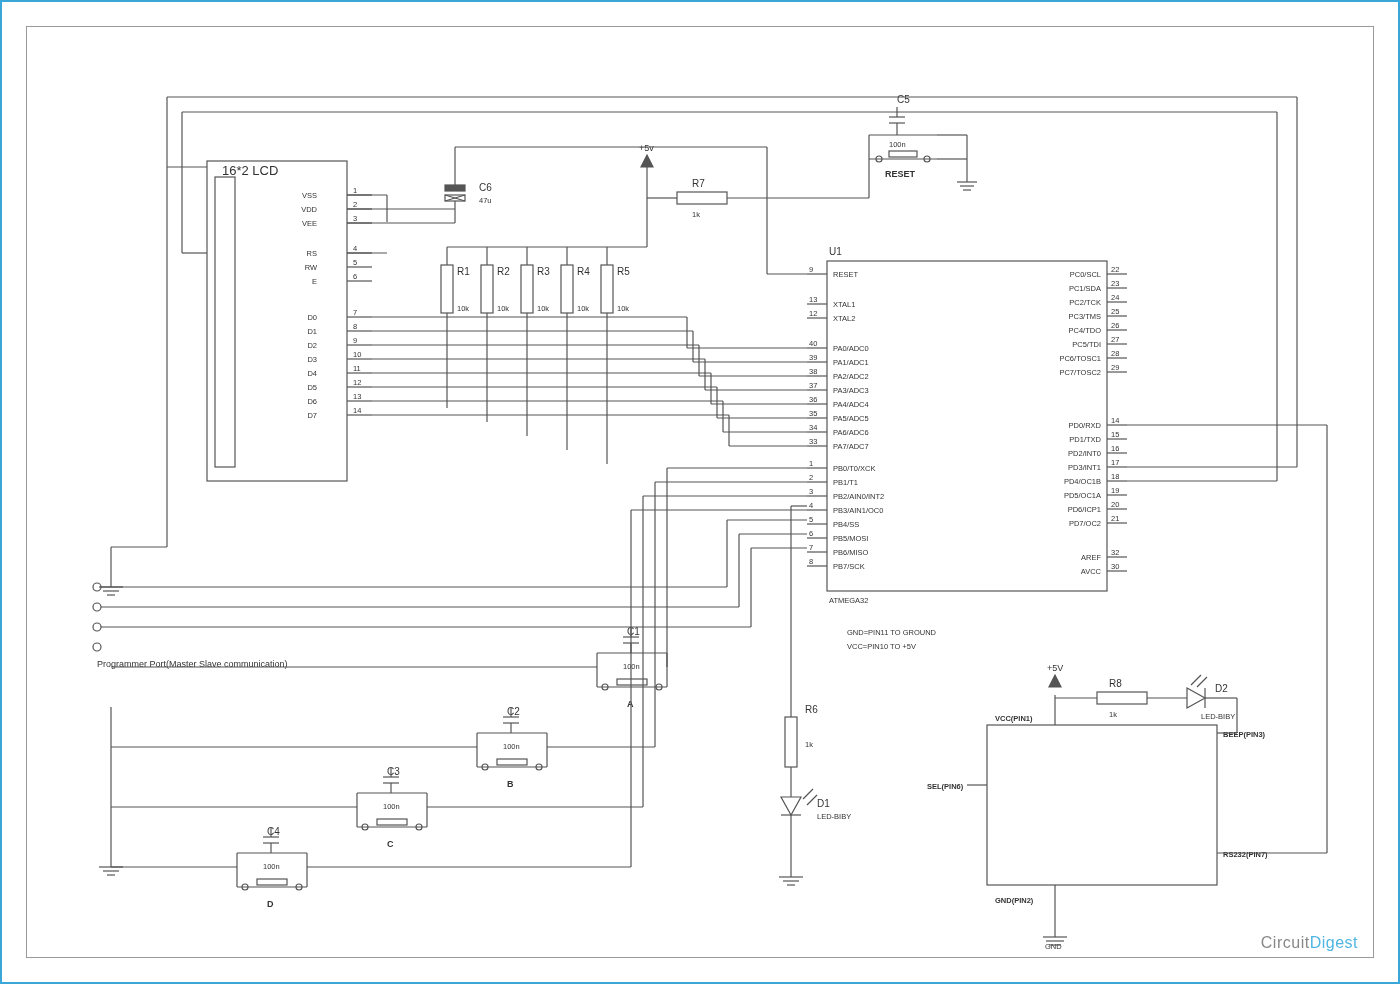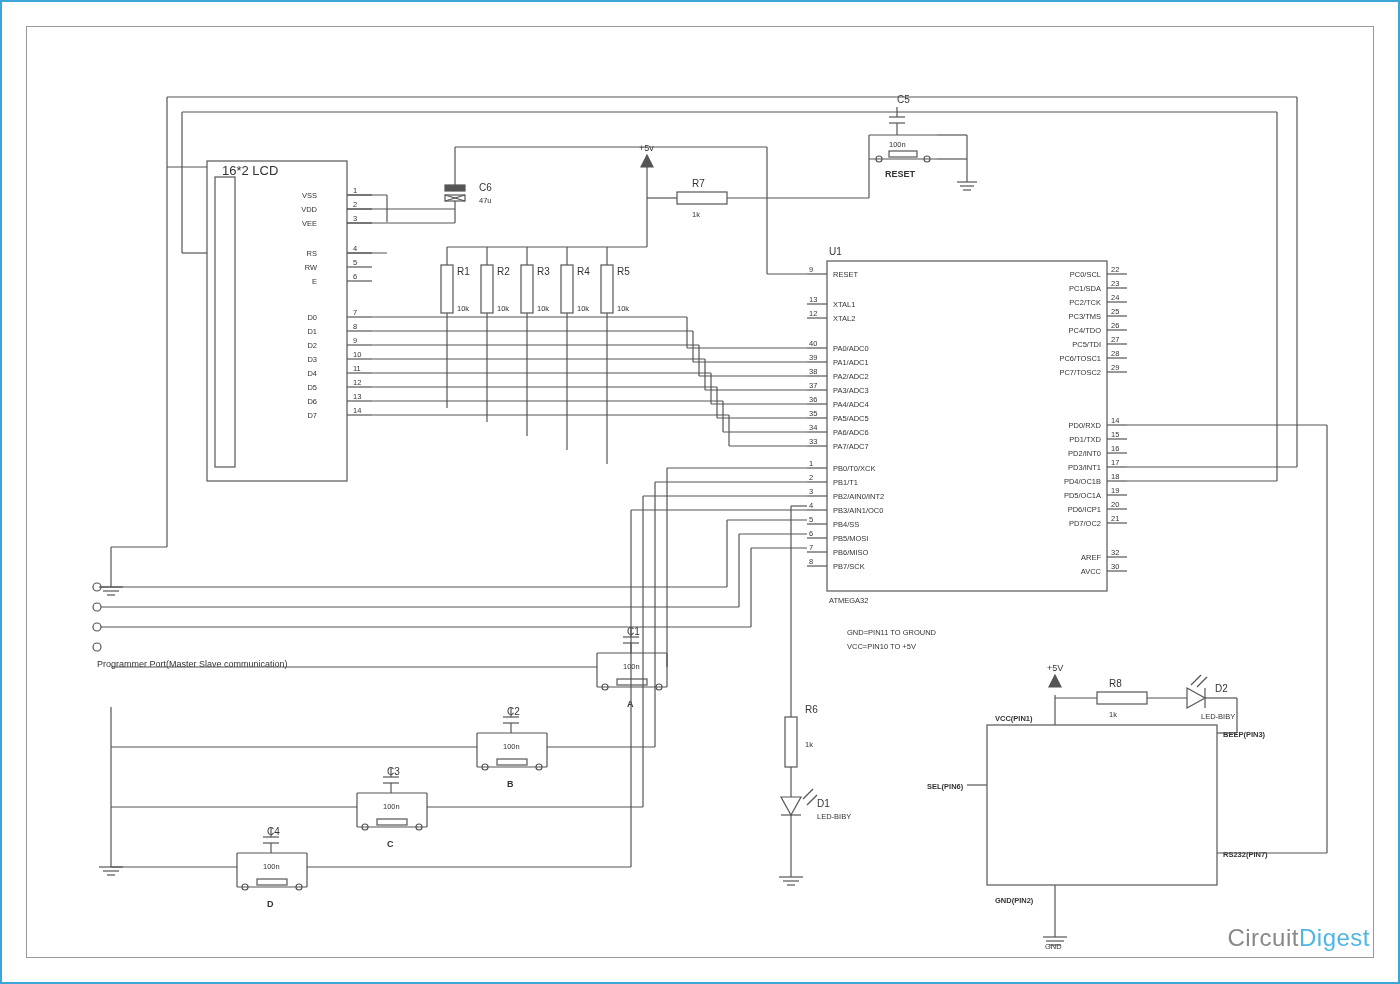--- a/index.html
+++ b/index.html
@@ -5,21 +5,21 @@
 body{margin:0;background:#fff;font-family:Arial,sans-serif;font-size:11px}
 .frame{width:1400px;height:984px;box-sizing:border-box;border:2px solid #3ba7d9;position:relative}
 .schematic{position:absolute;left:24px;top:24px;right:24px;bottom:24px;border:1px solid #999;background:#fff}
 svg{position:absolute;left:0;top:0}
 text{font-family:Arial,sans-serif;font-size:9px;fill:#333}
 .lbl{font-size:10px}
 .big{font-size:13px}
 .tiny{font-size:7.5px}
 line,rect,path,circle,polyline,polygon{stroke:#555;fill:none;stroke-width:1.2}
 .filled{fill:#555}
-.logo{position:absolute;right:28px;bottom:30px;font-size:24px;color:#888;letter-spacing:0.5px}
+.logo{position:absolute;right:40px;bottom:30px;font-size:16px;color:#888;letter-spacing:0.5px}
 .logo b{color:#4fb5e3;font-weight:normal}
 </style>
 </head>
 <body>
 
 <div class="frame">
 <div class="schematic">
 <svg width="1350" height="934" viewBox="0 0 1350 934">
 
 <g>

